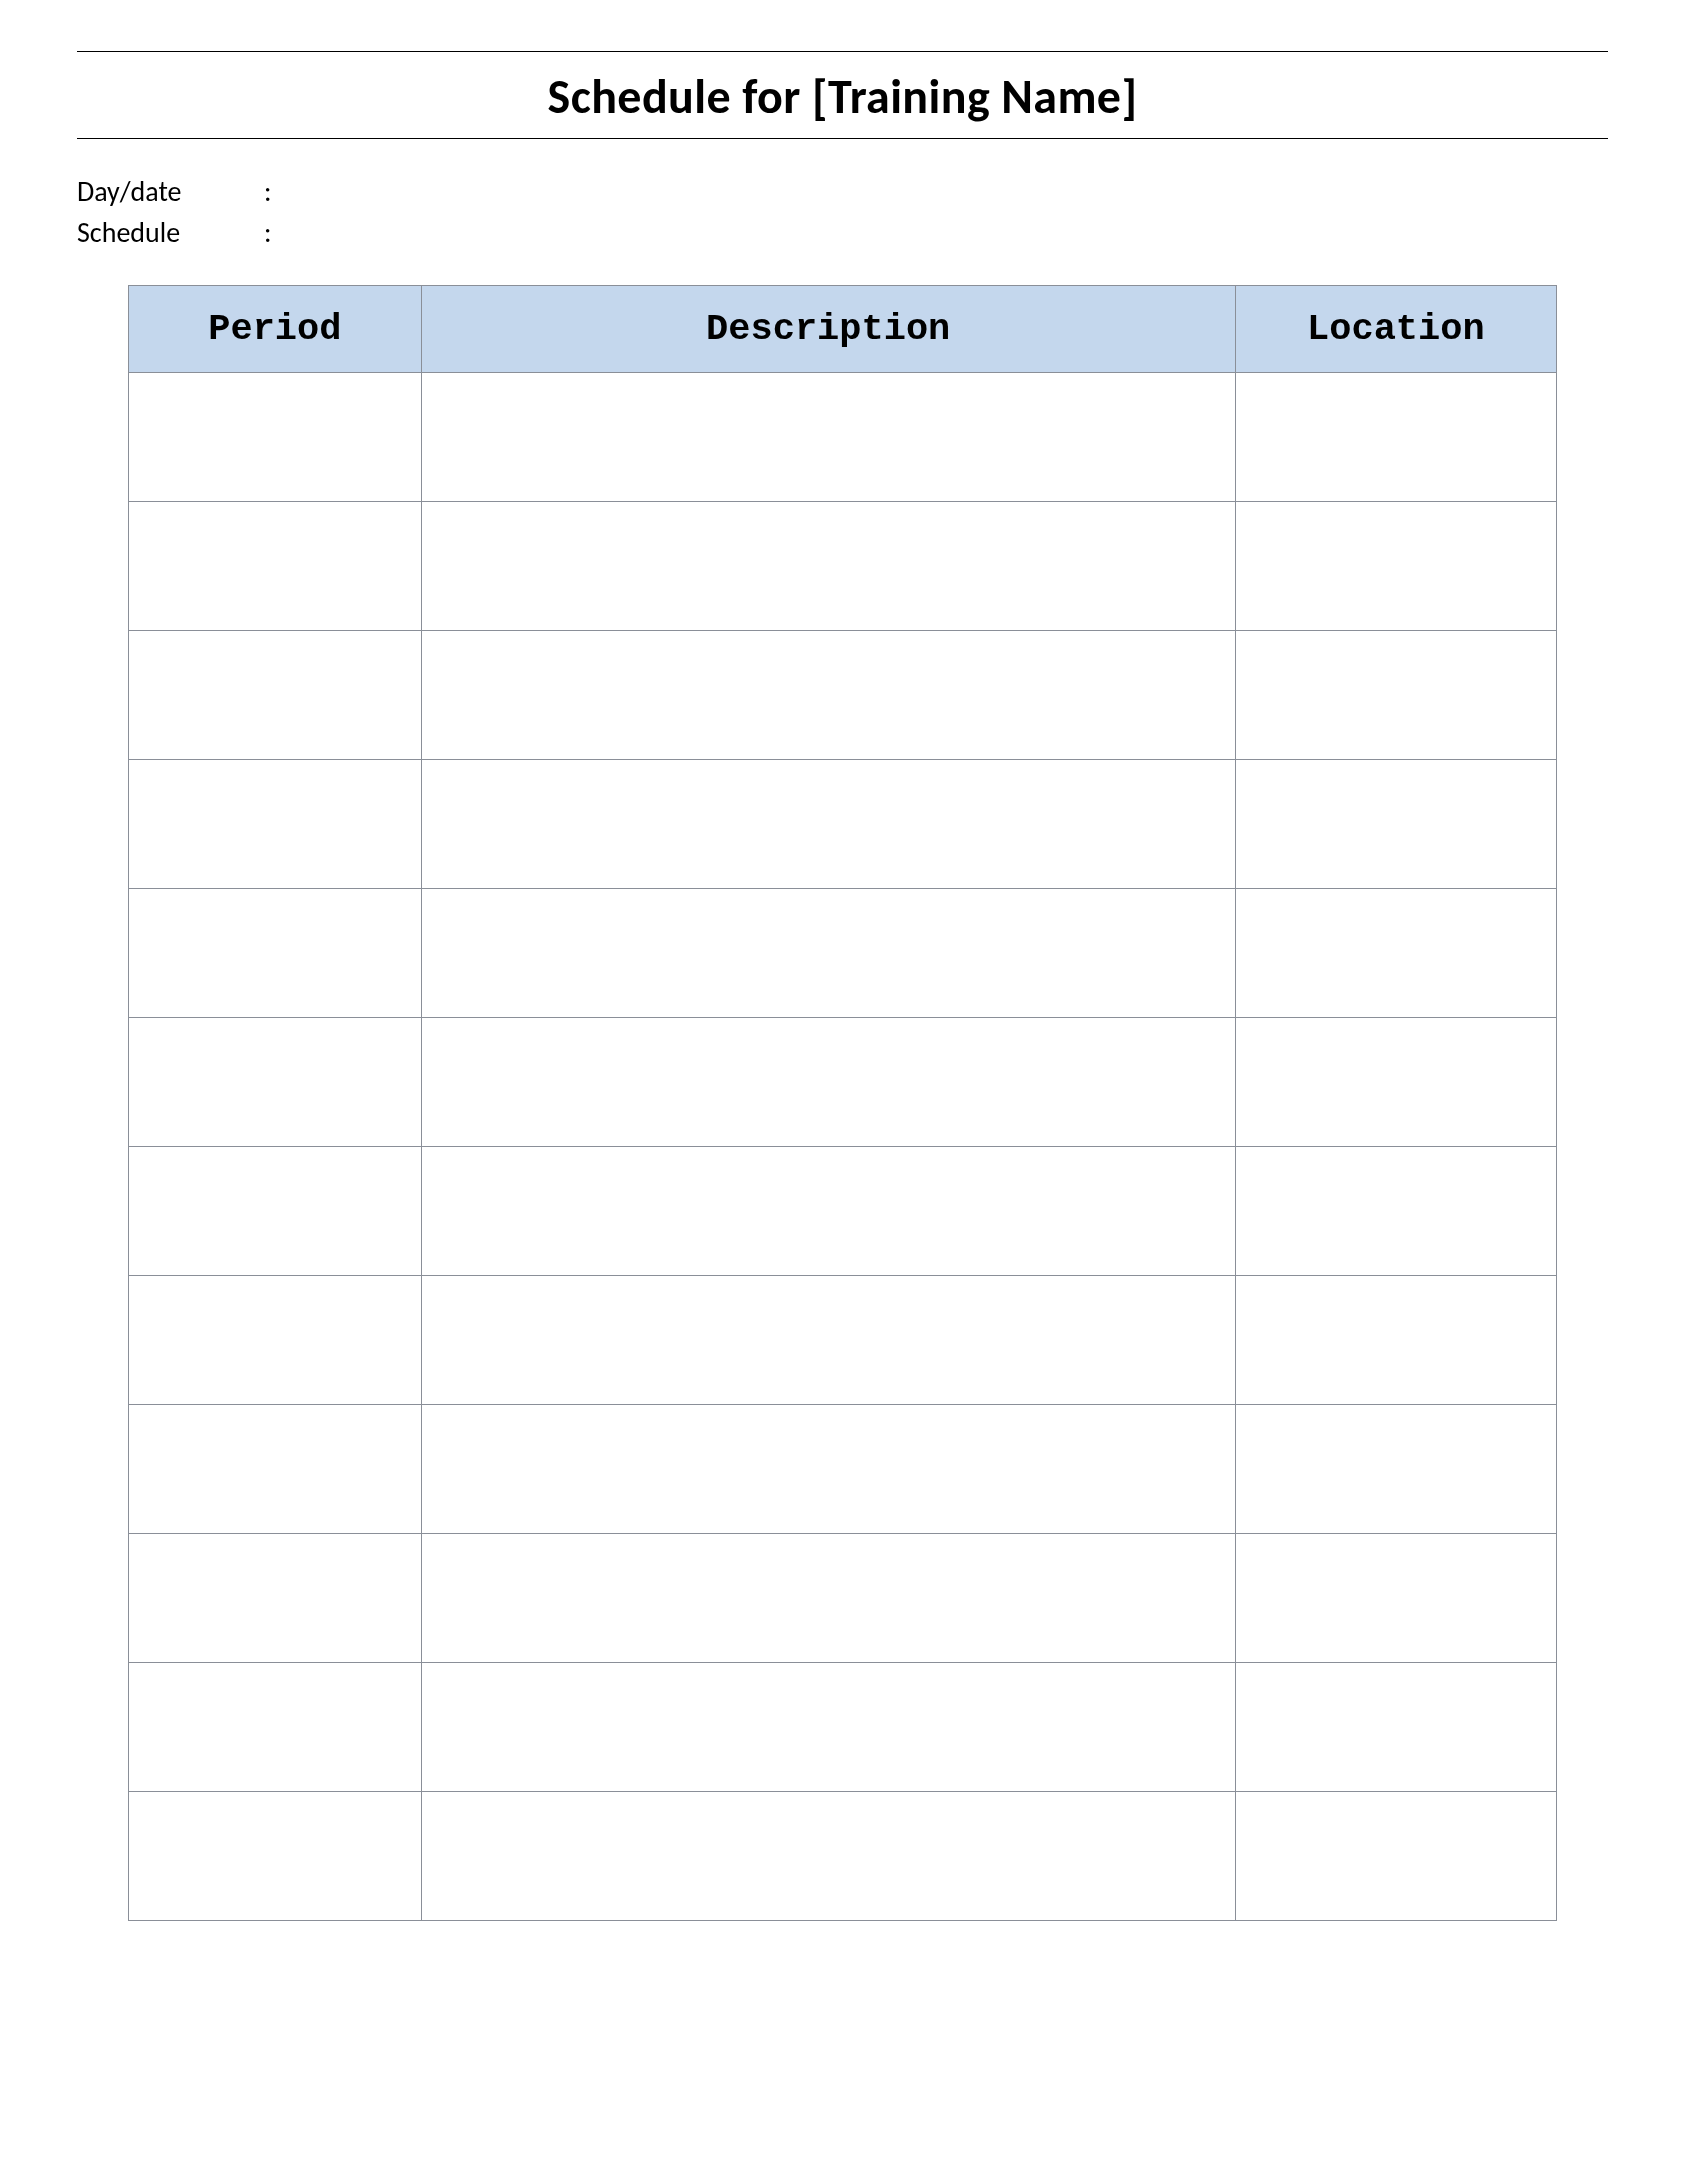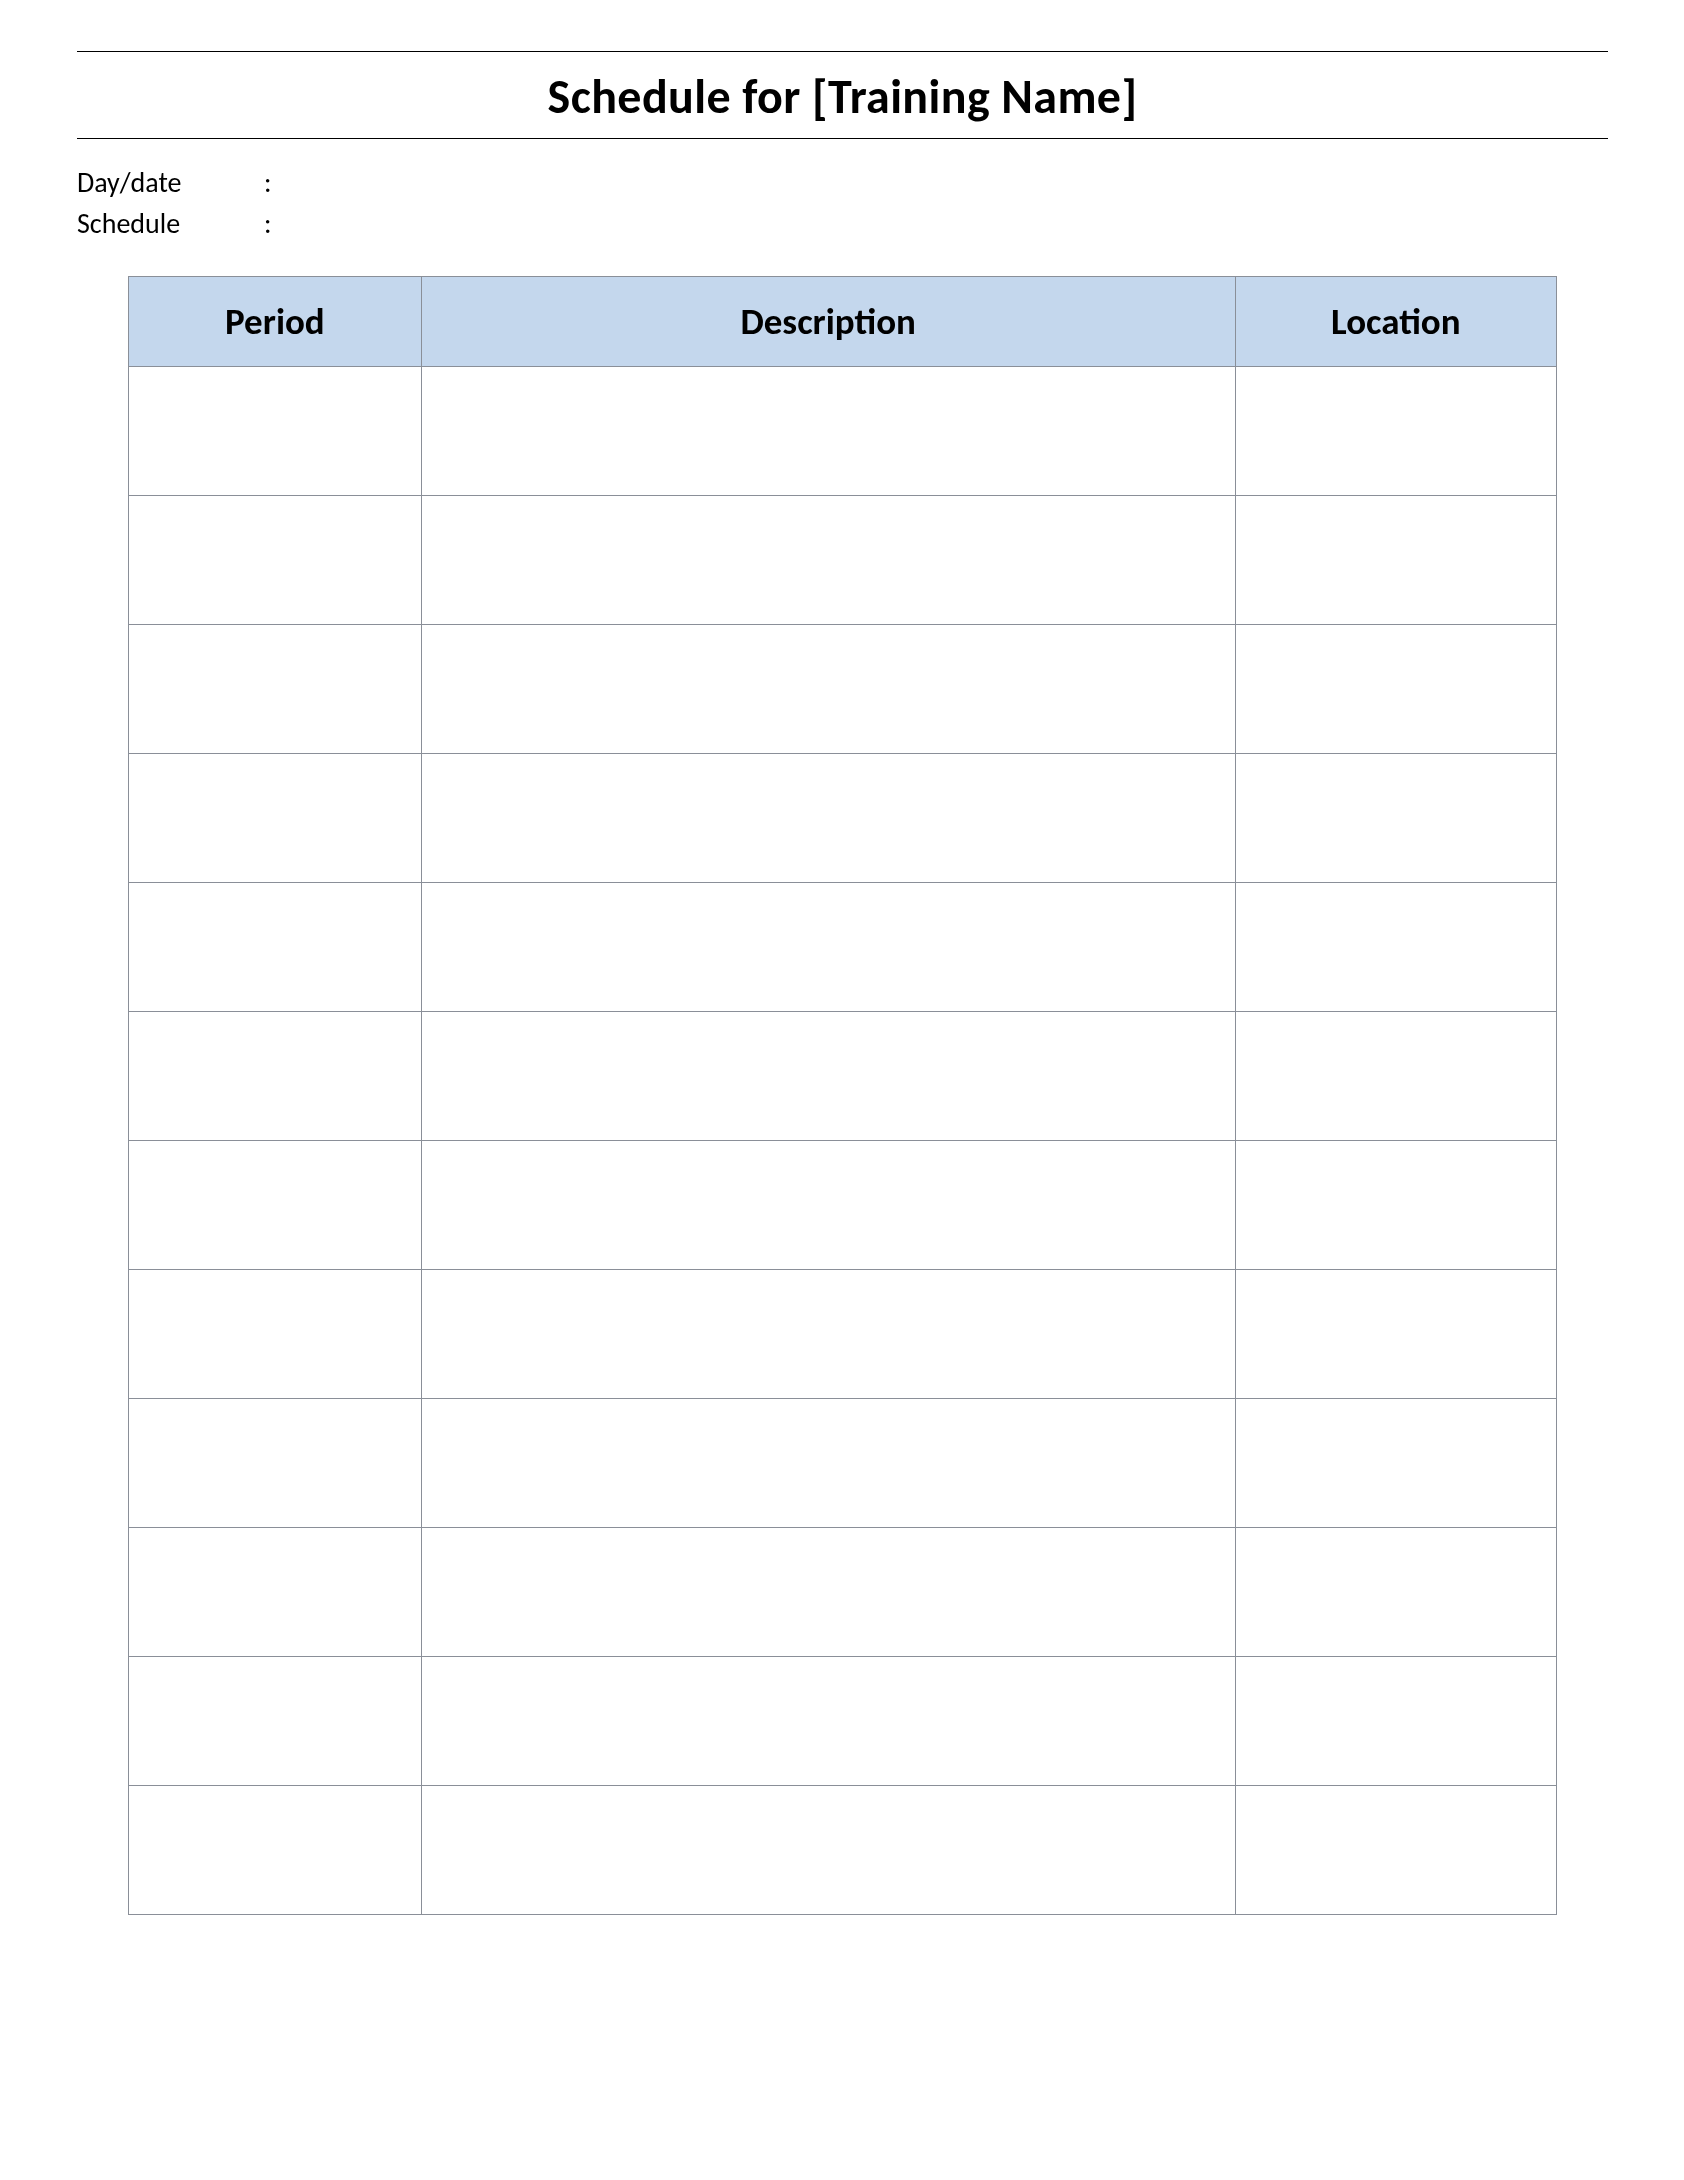--- a/index.html
+++ b/index.html
@@ -13,21 +13,21 @@
   .page {
     width: 1685px;
     height: 2181px;
     padding: 51px 77px 0 77px;
     position: relative;
   }
   .title-wrap {
     border-top: 1.7px solid #000;
     border-bottom: 1.7px solid #000;
     padding: 15.3px 0 12px 0;
-    margin-bottom: 24px;
+    margin-bottom: 33px;
   }
   .title {
     font-size: 48px;
     font-weight: 700;
     text-align: center;
     letter-spacing: 0.4px;
   }
   .meta {
     font-size: 28px;
     line-height: 1.45;
@@ -46,20 +46,21 @@
   .meta-value {
     flex: 1;
   }
   .tbl-wrap {
     padding: 0 51px;
   }
   table.schedule {
     width: 100%;
     border-collapse: collapse;
     table-layout: fixed;
+    font-family: Liberation Mono, monospace;
   }
   table.schedule th,
   table.schedule td {
     border: 1.3px solid #8a8f98;
   }
   table.schedule th {
     background: #c4d7ed;
     font-size: 37px;
     font-weight: 700;
     padding: 22px 8.5px;

